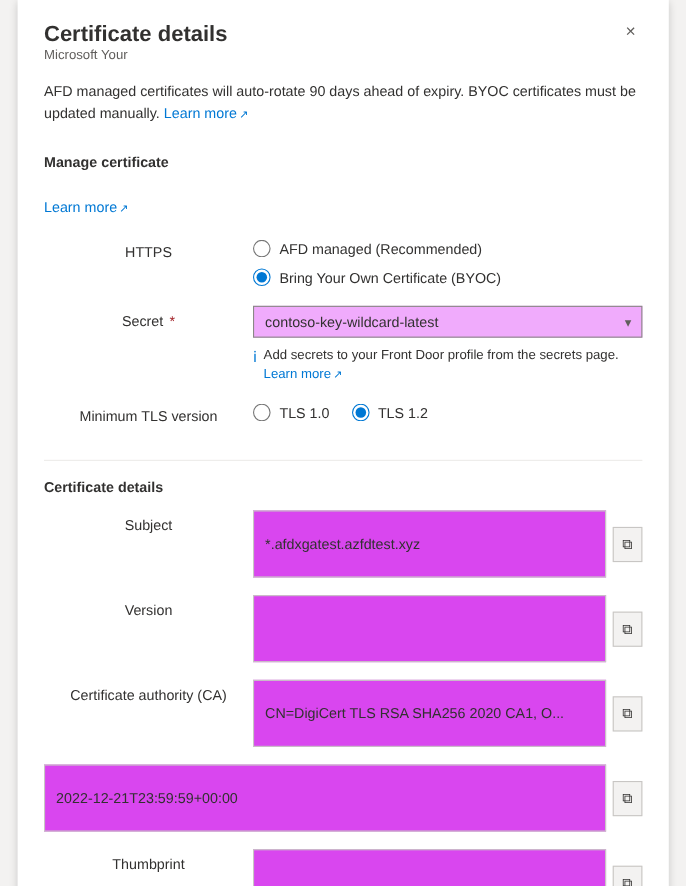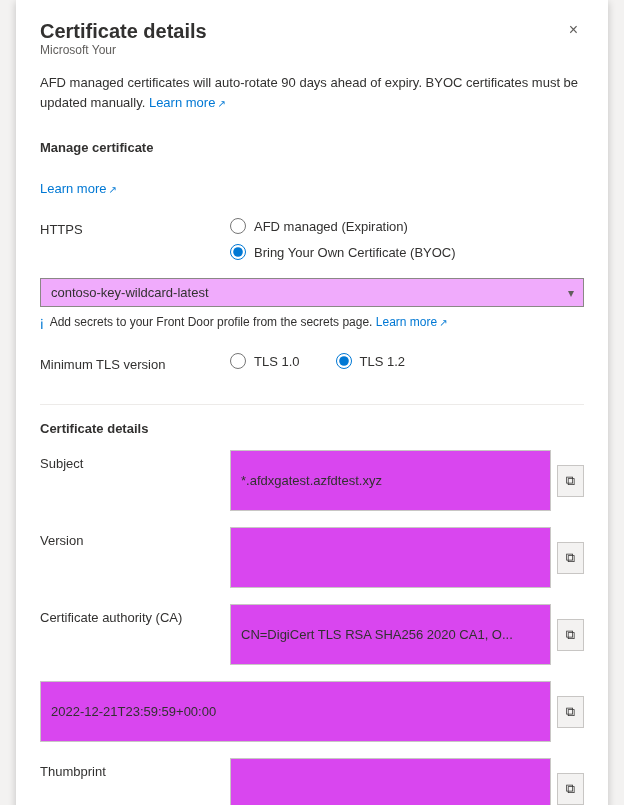--- a/index.html
+++ b/index.html
@@ -78,20 +78,21 @@
       display: flex;
       align-items: flex-start;
       margin-bottom: 16px;
     }
     .form-label {
       width: 190px;
       min-width: 190px;
       font-size: 13px;
       color: #323130;
       padding-top: 6px;
+      text-align: center;
     }
     .form-label .required {
       color: #a4262c;
       margin-left: 2px;
     }
     .form-controls {
       flex: 1;
       display: flex;
       flex-direction: column;
       gap: 6px;
@@ -144,21 +145,21 @@
       line-height: 1.5;
     }
     .info-icon {
       color: #0078d4;
       font-size: 14px;
       margin-top: 1px;
       flex-shrink: 0;
     }
     .tls-options {
       display: flex;
-      gap: 36px;
+      gap: 20px;
       align-items: center;
     }
     .cert-section-title {
       font-weight: 600;
       font-size: 13px;
       margin-bottom: 14px;
     }
     .readonly-field-wrapper {
       display: flex;
       align-items: center;
@@ -247,30 +248,33 @@
         <span>Learn more</span><span class="link-icon">↗</span>
       </a>
     </div>
   </div>
 
   <div class="form-row">
     <div class="form-label">HTTPS</div>
     <div class="form-controls">
       <label class="radio-option">
         <input type="radio" name="https" style="">
-        <span>AFD managed (Expiration)</span>
+        <span>AFD managed (Recommended)</span>
       </label>
       <label class="radio-option">
         <input type="radio" name="https" checked="" style="">
         <span>Bring Your Own Certificate (BYOC)</span>
       </label>
     </div>
   </div>
 
   <div class="form-row">
+    <div class="form-label">
+      <span>Secret</span><span class="required"> *</span>
+    </div>
     <div class="form-controls">
       <div class="select-wrapper">
         <select class="select-field">
           <option>contoso-key-wildcard-latest</option>
         </select>
         <span class="select-arrow">▾</span>
       </div>
       <div class="info-hint">
         <span class="info-icon">ℹ</span>
         <span>

